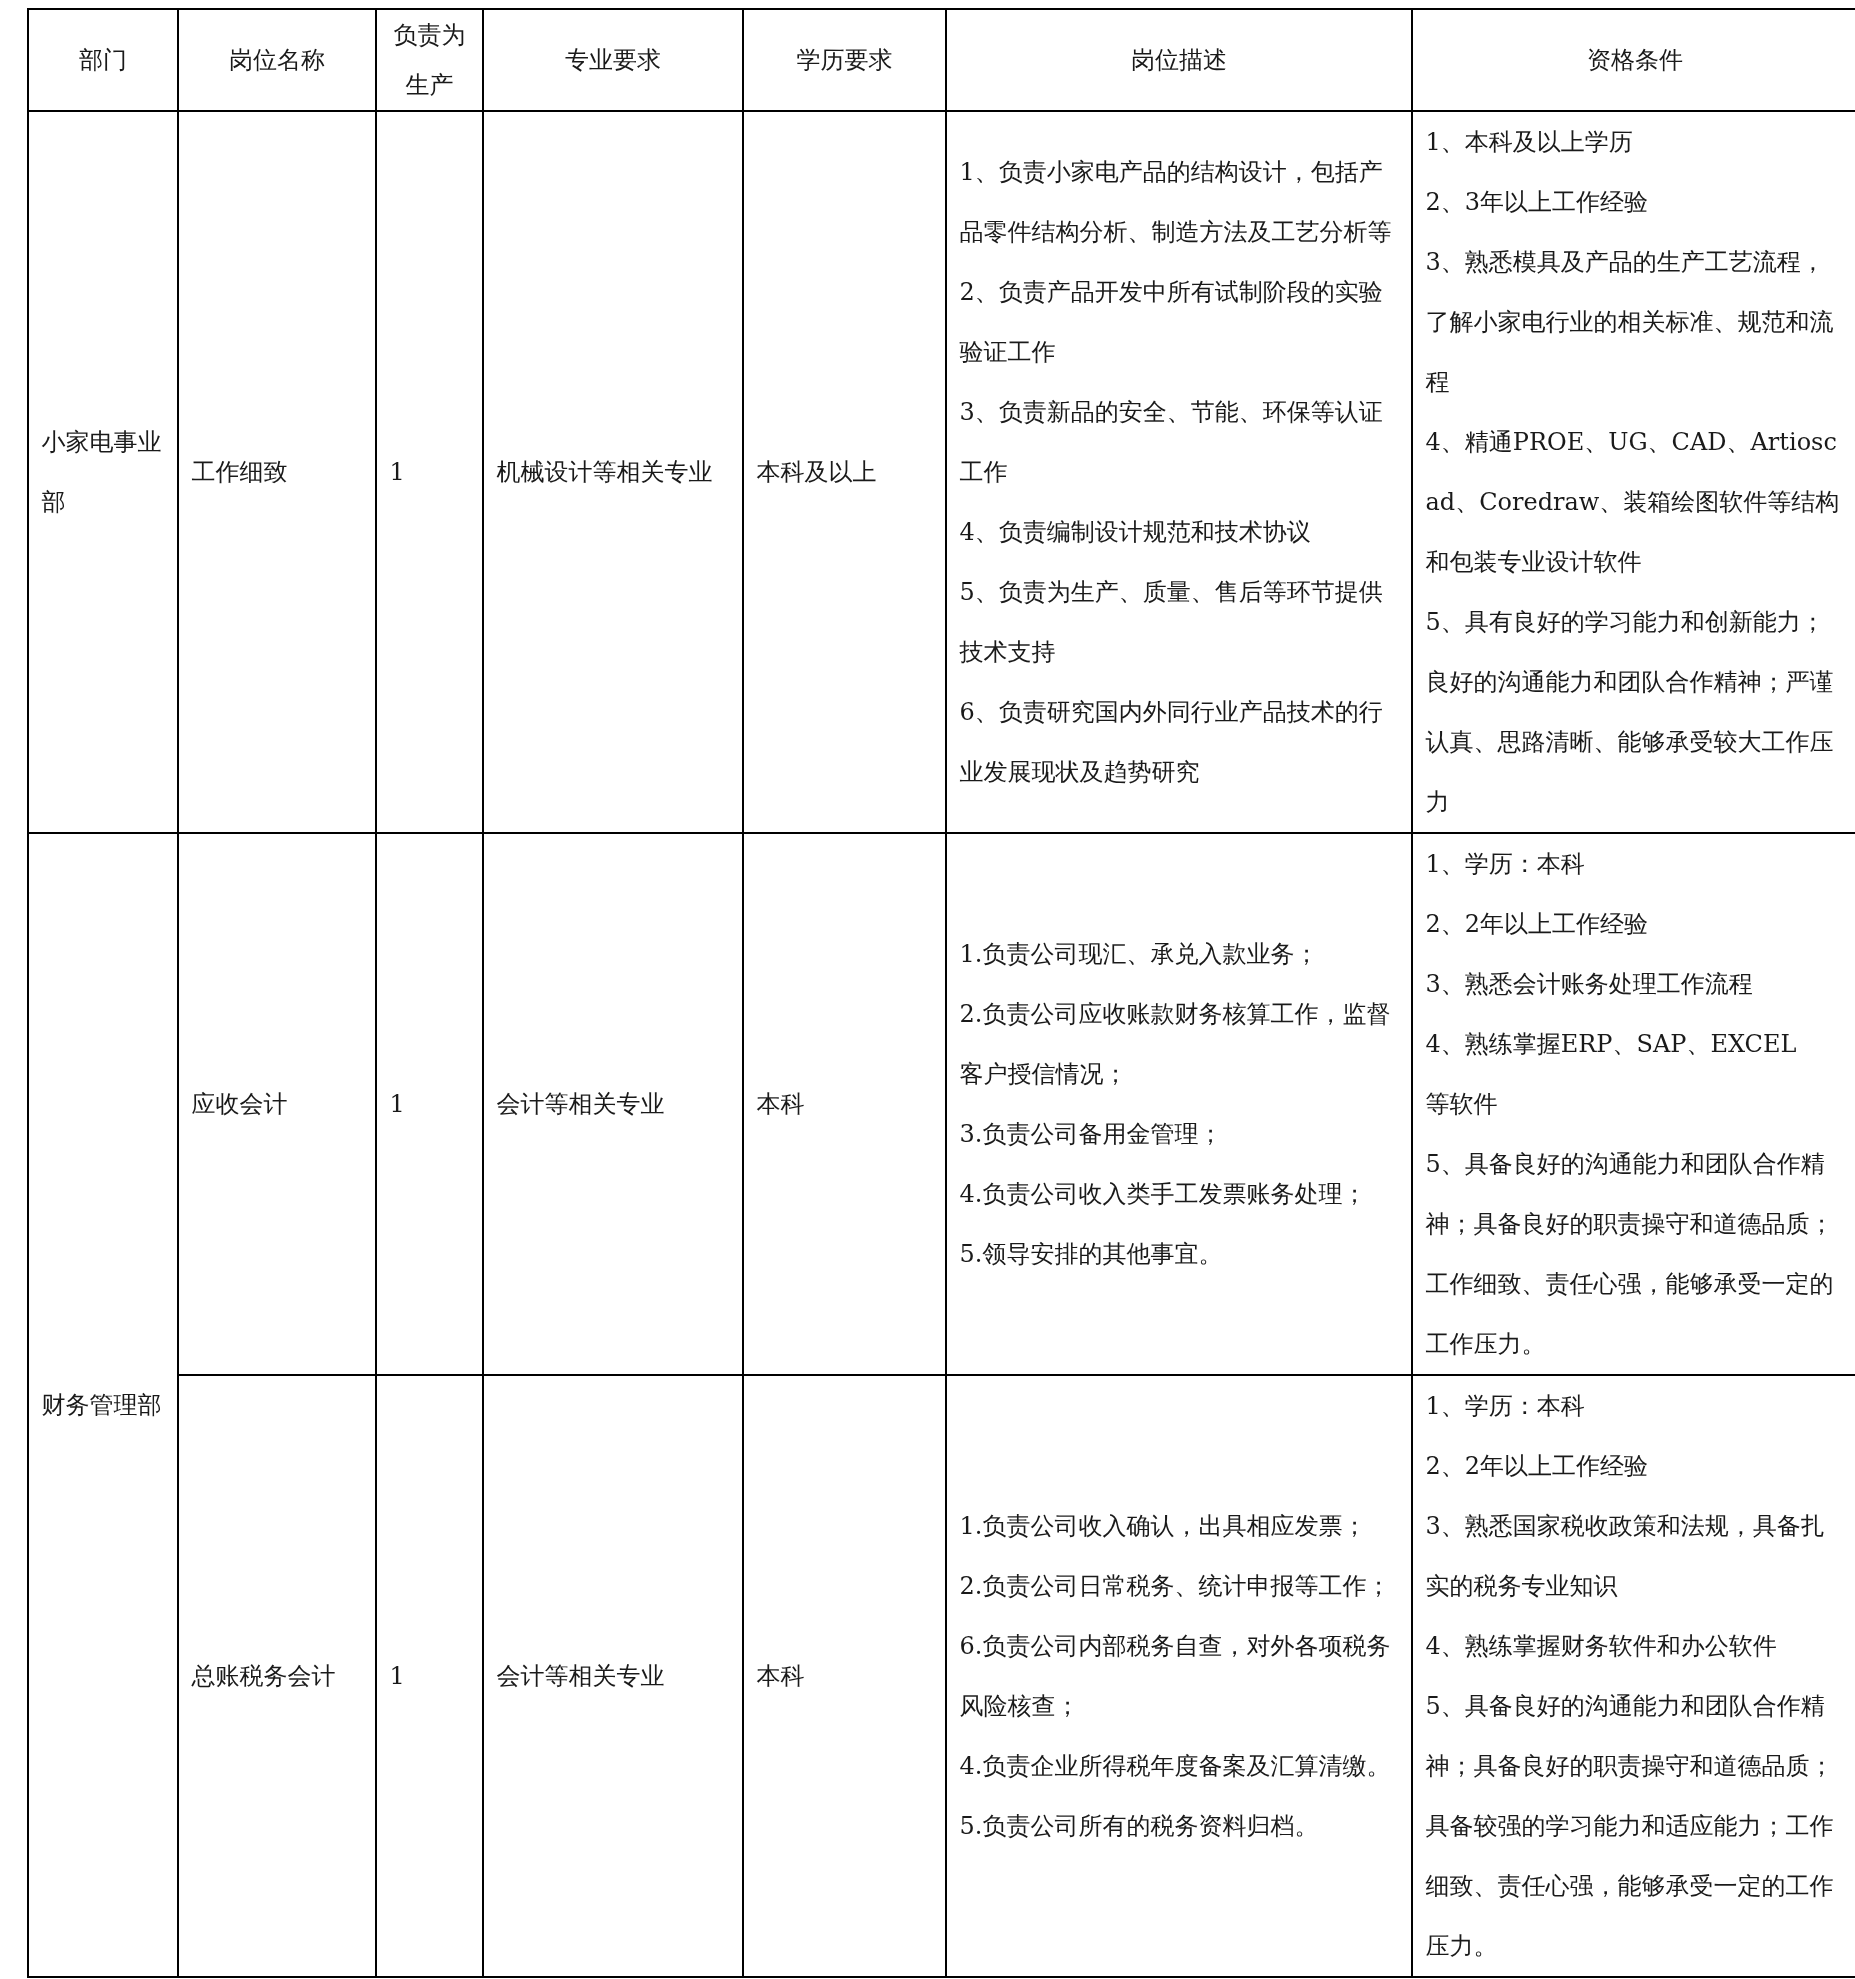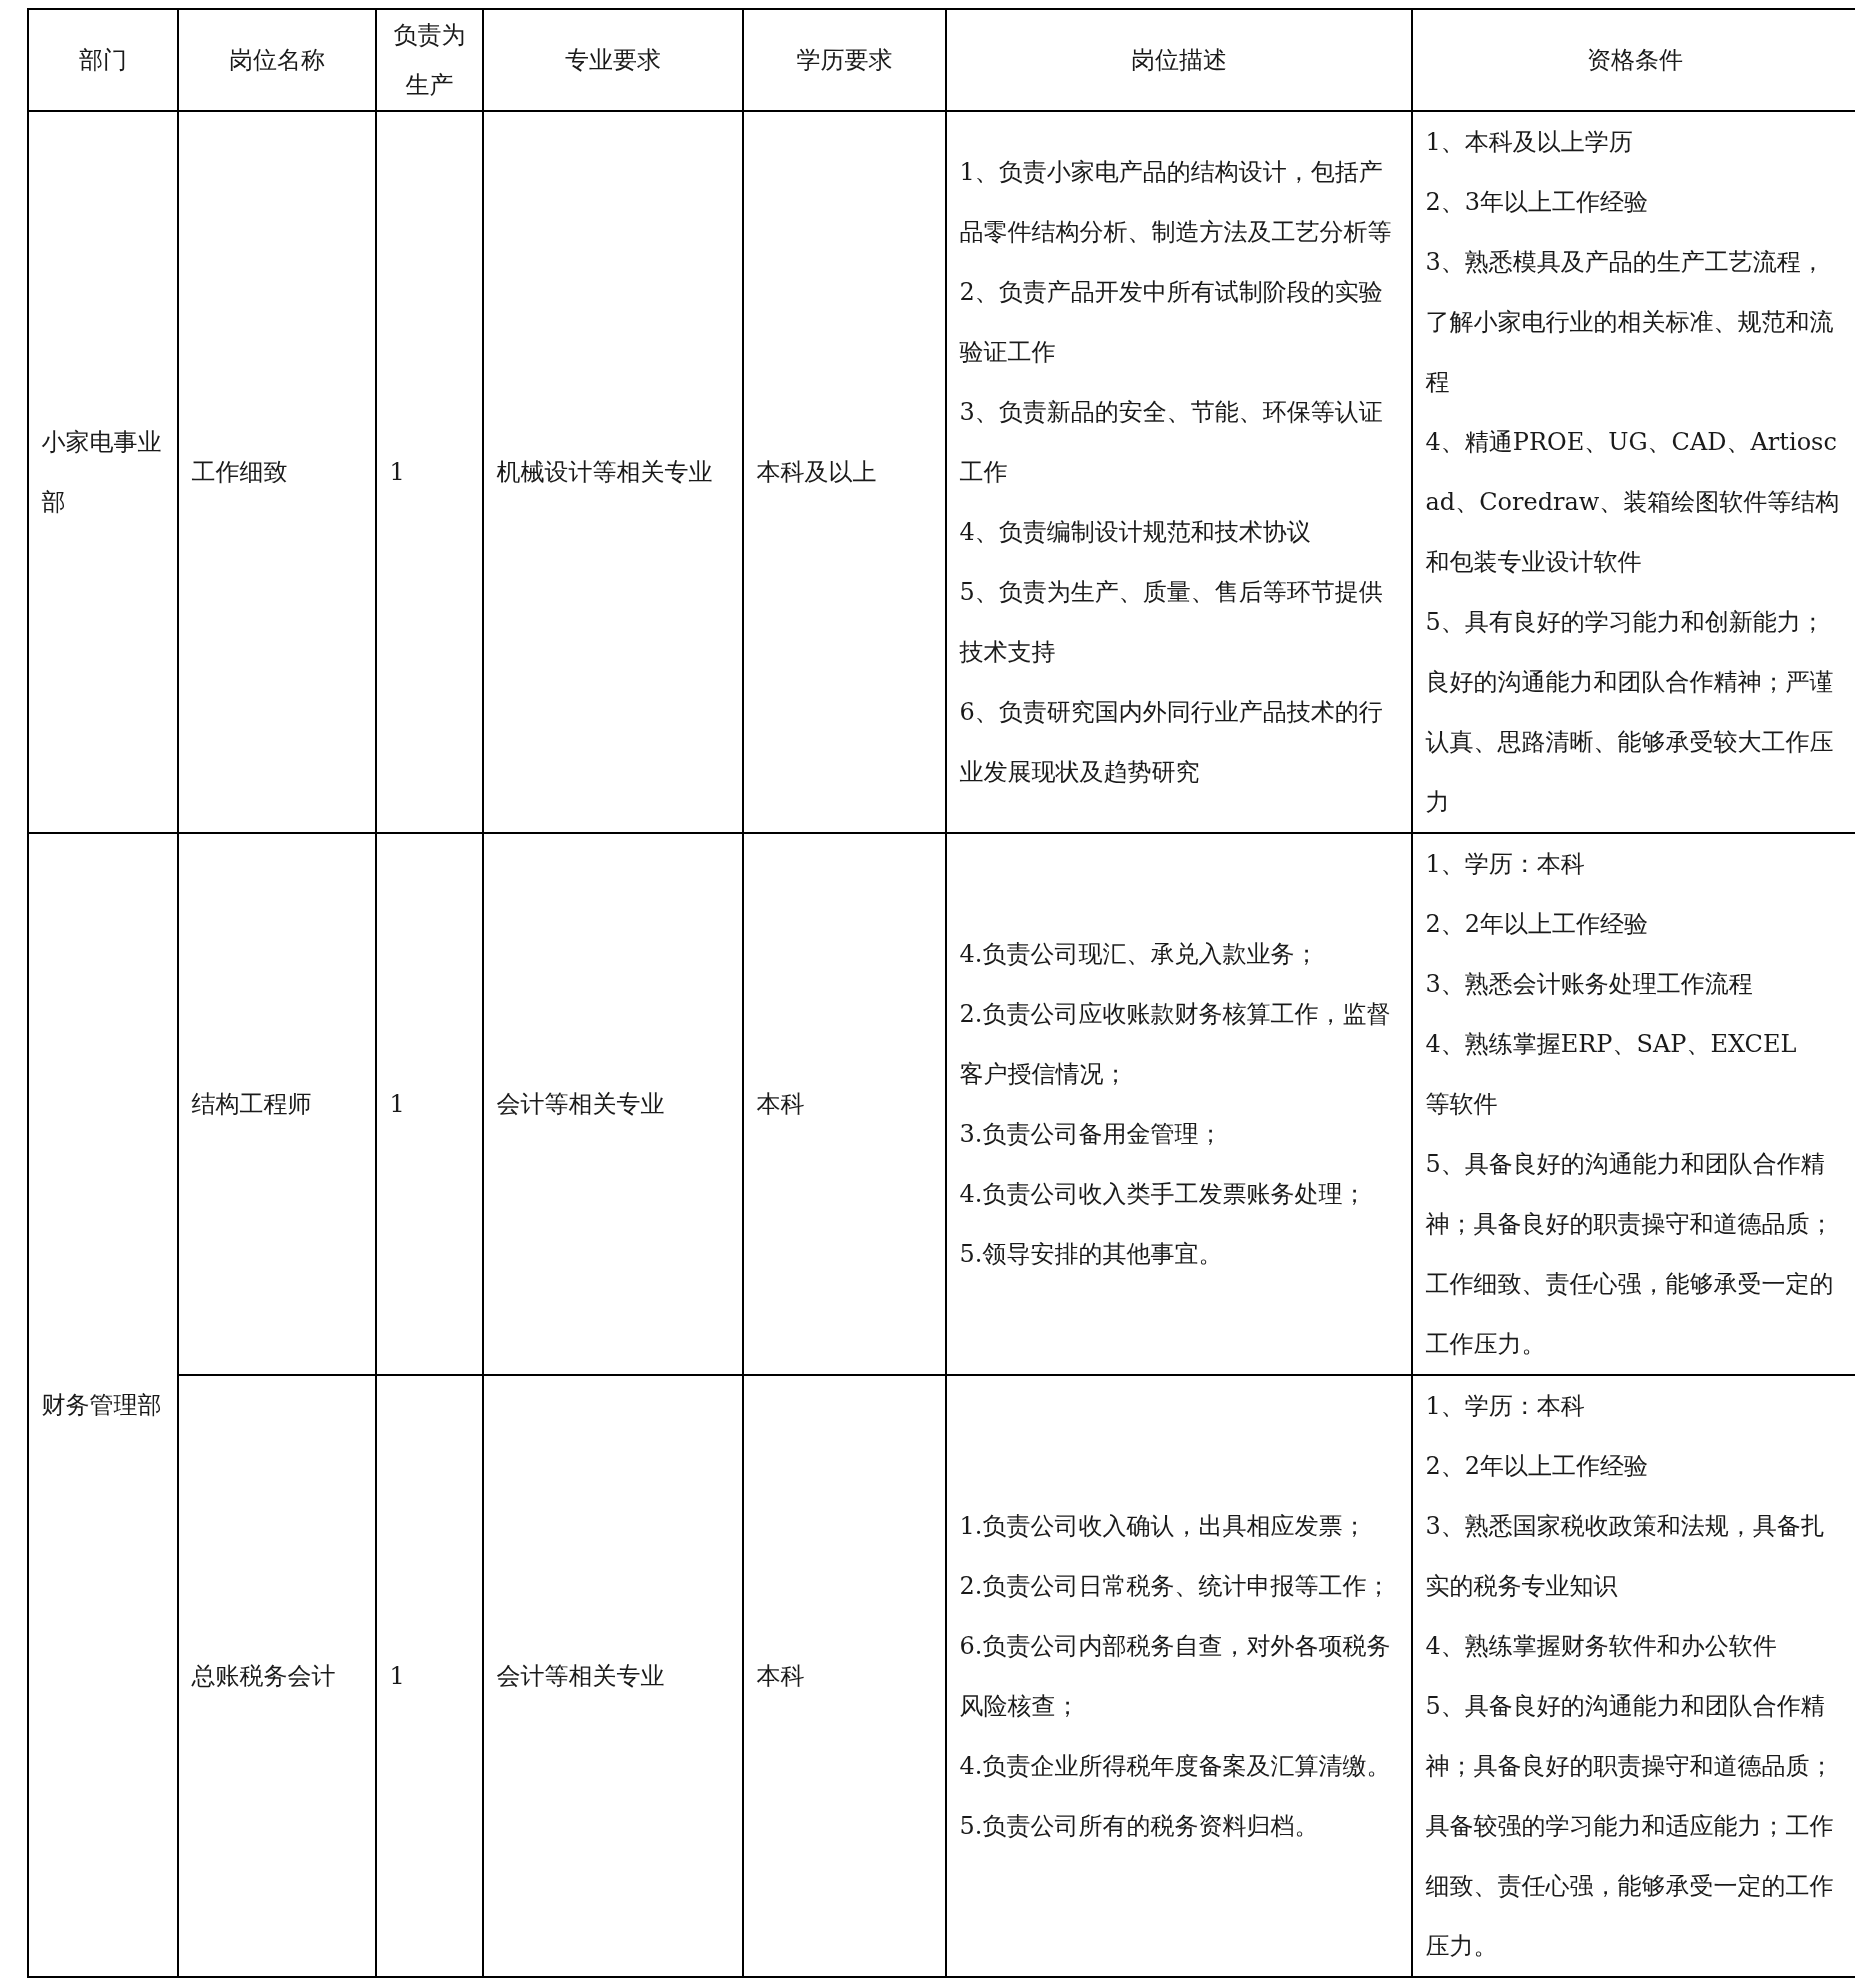--- a/index.html
+++ b/index.html
@@ -99,26 +99,26 @@
       <td class="lines">
           <span>1、本科及以上学历</span>
           <span>2、3年以上工作经验</span>
           <span>3、熟悉模具及产品的生产工艺流程，了解小家电行业的相关标准、规范和流程</span>
           <span>4、精通PROE、UG、CAD、Artioscad、Coredraw、装箱绘图软件等结构和包装专业设计软件</span>
           <span>5、具有良好的学习能力和创新能力；良好的沟通能力和团队合作精神；严谨认真、思路清晰、能够承受较大工作压力</span>
         </td>
     </tr>
     <tr class="row-2">
       <td class="dept-last" rowspan="2">财务管理部</td>
-      <td>结构工程师</td>
+      <td>应收会计</td>
       <td>1</td>
       <td>会计等相关专业</td>
       <td>本科</td>
       <td class="lines">
-          <span>4.负责公司现汇、承兑入款业务；</span>
+          <span>1.负责公司现汇、承兑入款业务；</span>
           <span>2.负责公司应收账款财务核算工作，监督客户授信情况；</span>
           <span>3.负责公司备用金管理；</span>
           <span>4.负责公司收入类手工发票账务处理；</span>
           <span>5.领导安排的其他事宜。</span>
         </td>
       <td class="lines">
           <span>1、学历：本科</span>
           <span>2、2年以上工作经验</span>
           <span>3、熟悉会计账务处理工作流程</span>
           <span>4、熟练掌握ERP、SAP、EXCEL</span>

